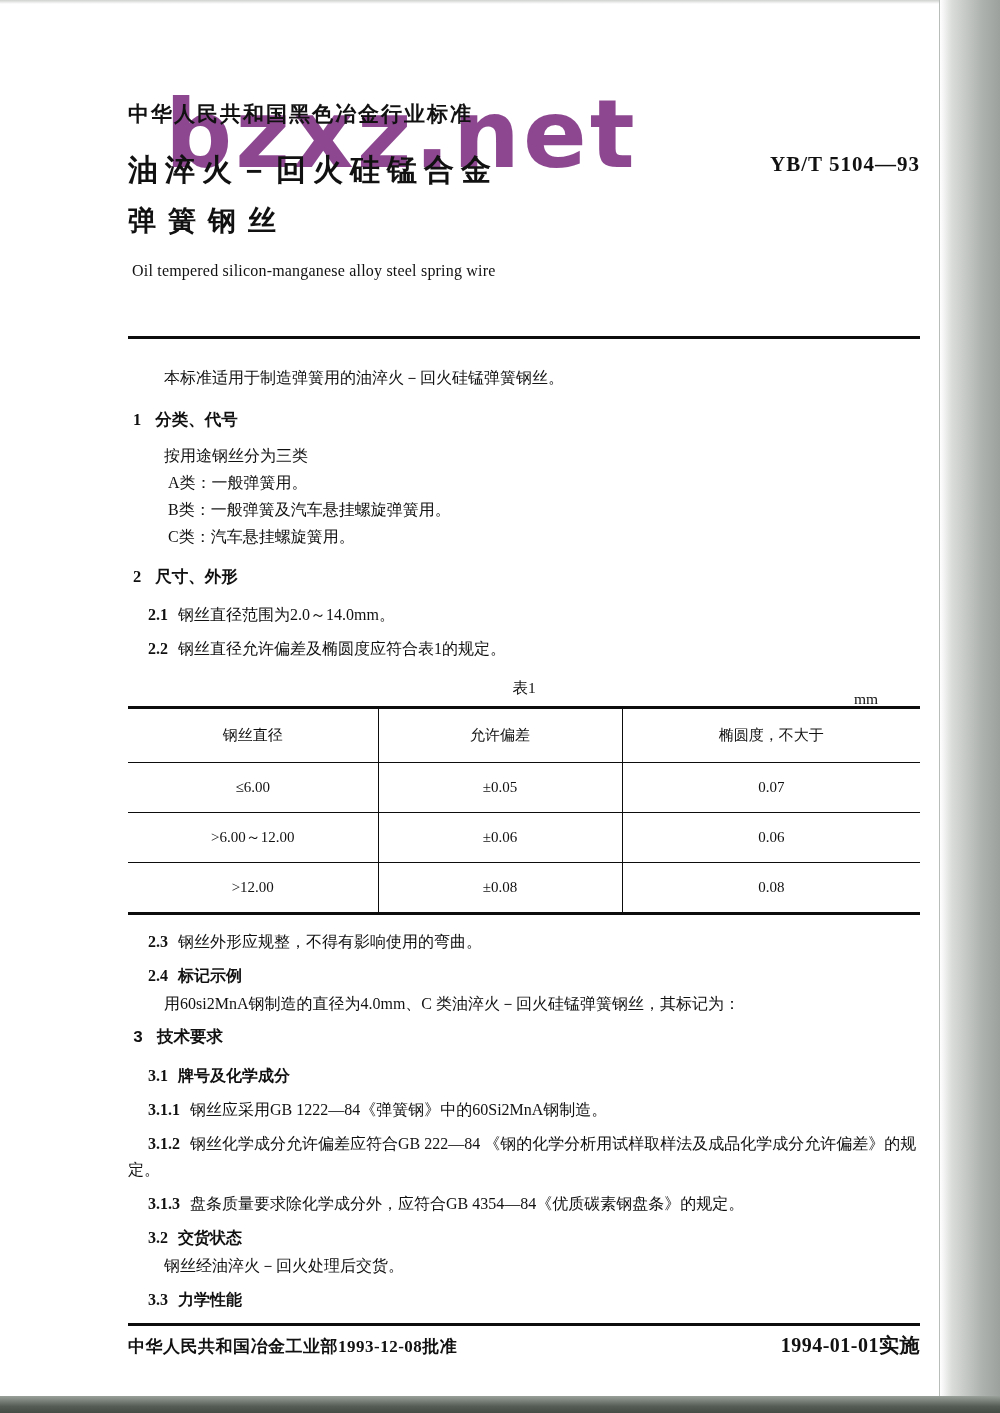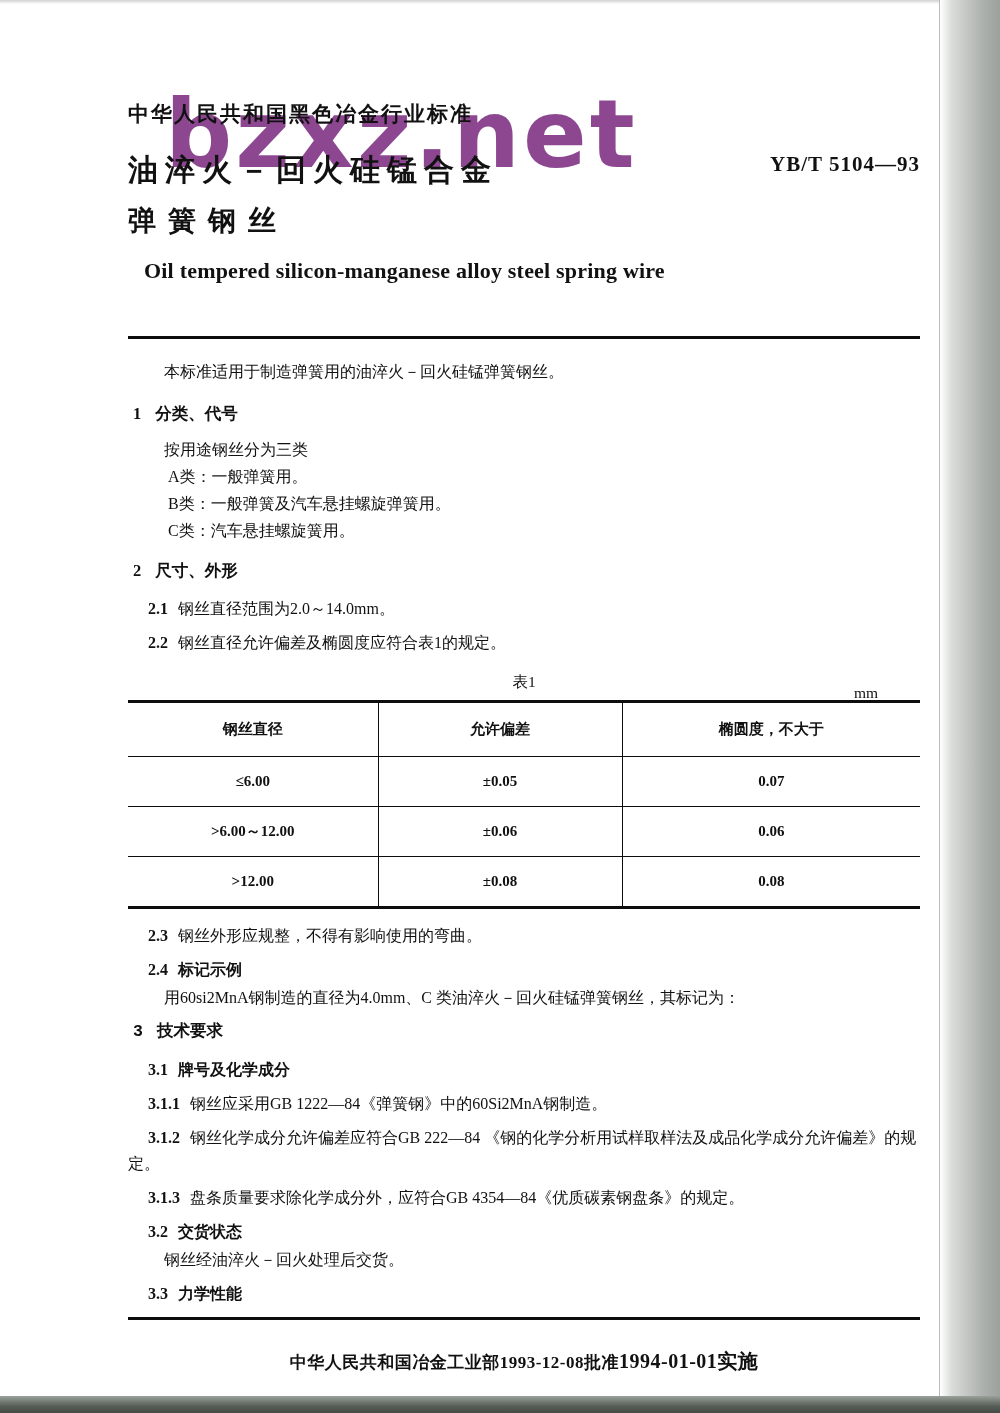--- a/index.html
+++ b/index.html
@@ -51,33 +51,33 @@
   }
   .hdr-title1{
     font-size:30px;font-weight:bold;letter-spacing:7px;
     line-height:40px;margin:0 0 12px 0;
   }
   .hdr-title2{
     font-size:28px;font-weight:bold;letter-spacing:12px;
     line-height:38px;margin:0 0 18px 0;
   }
   .hdr-english{
-    font-size:22px;font-weight:bold;line-height:26px;margin:16px;
+    font-size:16px;font-weight:normal;line-height:26px;margin:4px;
     letter-spacing:.2px;
   }
   .hdr-stdno{
     position:absolute;right:0;top:52px;
     font-size:21px;font-weight:bold;letter-spacing:1px;
   }
   .rule{
     height:3px;background:#0d0d0d;border:0;margin:52px 0 0 0;
   }
   
   .para{font-size:16px;line-height:26px;margin:0;}
-  .intro{margin-top:20px;text-indent:36px;}
+  .intro{margin-top:26px;text-indent:36px;}
   .sec-h{
     font-size:16.5px;font-weight:bold;line-height:26px;
     margin:16px 0 0 5px;
   }
   .sec-h .num{margin-right:14px;}
   .sub{font-size:16px;line-height:26px;margin:8px 0 0 0;text-indent:20px;}
   .sub .num{font-weight:bold;margin-right:10px;}
   .sub.bold-title .txt{font-weight:bold;}
   .list-item{font-size:16px;line-height:27px;margin:0 0 0 40px;}
   .plain-indent{text-indent:36px;margin-top:2px;}
@@ -88,32 +88,32 @@
   }
   .tbl-caption .cap{display:block;text-align:center;}
   .tbl-caption .unit{position:absolute;right:42px;top:11px;}
   table.t1{
     width:792px;border-collapse:collapse;table-layout:fixed;
     margin-top:6px;
     border-top:3px solid #0d0d0d;border-bottom:3px solid #0d0d0d;
   }
   table.t1 th,table.t1 td{
     border:1px solid #0d0d0d;
-    font-size:15px;font-weight:bold;text-align:center;
+    font-size:15px;font-weight:normal;text-align:center;
     padding:0;
   }
   table.t1 th{height:53px;}
   table.t1 td{height:49px;}
   table.t1 th:first-child,table.t1 td:first-child{border-left:0;}
   table.t1 th:last-child,table.t1 td:last-child{border-right:0;}
   
   .foot-rule{height:3px;background:#0d0d0d;border:0;margin:10px 0 0 0;}
   .foot-row{
-    display:flex;justify-content:center;align-items:baseline;
-    margin-top:28px;
+    display:flex;justify-content:space-between;align-items:baseline;
+    margin-top:6px;
   }
   .foot-approval{font-size:17px;font-weight:bold;letter-spacing:.5px;}
   .foot-impl{font-size:20px;font-weight:bold;letter-spacing:.5px;}
 </style>
 </head>
 <body>
 
 <div class="page">
 
   <div class="watermark">bzxz.net</div>

